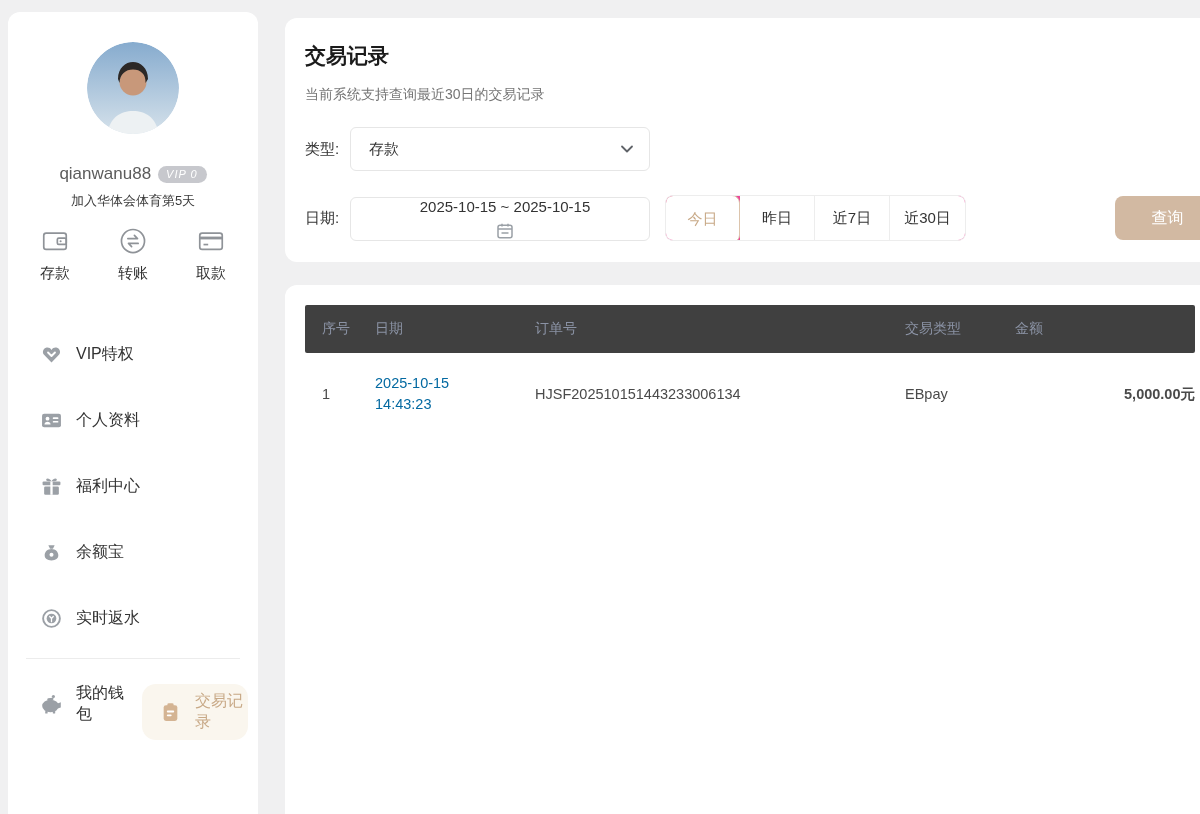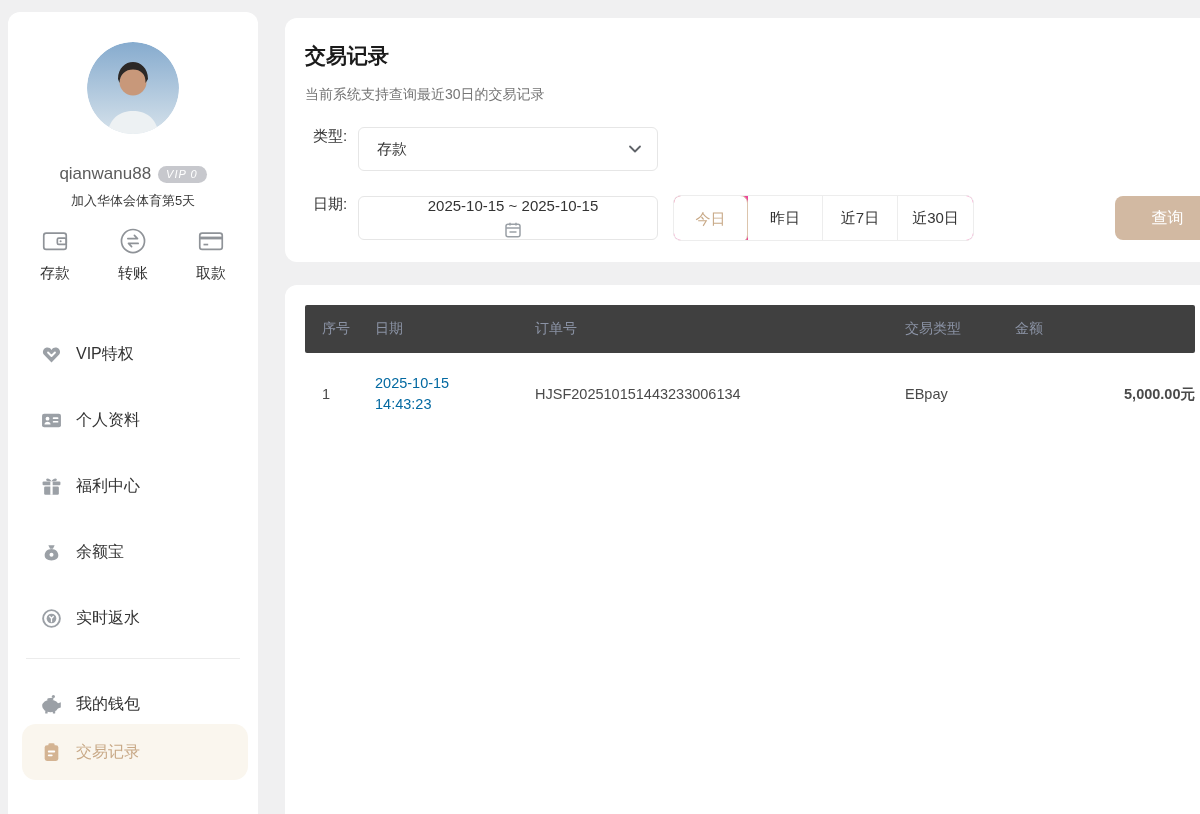--- a/index.html
+++ b/index.html
@@ -39,30 +39,30 @@
   .quick-action { width:66px; display:flex; flex-direction:column; align-items:center; gap:8px; cursor:pointer; }
   .quick-action span { font-size:15px; color:#333; }
 
   .menu { position:absolute; left:14px; right:10px; top:322px; display:flex; flex-direction:column; gap:26px; }
   .menu-item {
     display:flex; align-items:center; gap:14px; height:40px;
     padding-left:18px; font-size:16px; color:#333; cursor:pointer;
   }
   .menu-item .mi { width:22px; height:22px; display:flex; align-items:center; justify-content:center; }
   .divider { position:absolute; left:18px; right:18px; top:646px; height:1px; background:#ececec; }
-  .menu2 { position:absolute; left:14px; right:10px; top:672px; display:flex; flex-direction:column; }
+  .menu2 { position:absolute; left:14px; right:10px; top:672px; display:flex; flex-direction:row; gap:14px; }
   .menu-item.active {
     background:var(--active-bg); border-radius:14px; height:56px; color:var(--accent);
   }
 
   
   .filter-card { left:285px; top:18px; width:930px; height:244px; padding:24px 0 0 20px; }
   .page-title { font-size:21px; font-weight:bold; color:#1b1b1b; }
   .page-subtitle { margin-top:16px; font-size:14px; color:#757575; }
-  .filter-row { position:absolute; left:28px; display:flex; }
+  .filter-row { position:absolute; left:20px; display:flex; align-items:center; }
   .row-type { top:109px; height:44px; }
   .row-date { top:177px; height:46px; }
   .filter-label { font-size:15px; color:#333; width:45px; }
   .select-box, .date-box {
     width:300px; height:44px; border:1px solid #e6e6e6; border-radius:6px;
     display:flex; align-items:center; background:#fff; cursor:pointer;
     font-size:15px; color:#333;
   }
   .select-box { padding:0 14px 0 18px; justify-content:space-between; }
   .date-box { padding:0 14px 0 24px; justify-content:space-between; margin-top:1px;flex-direction:column; }

